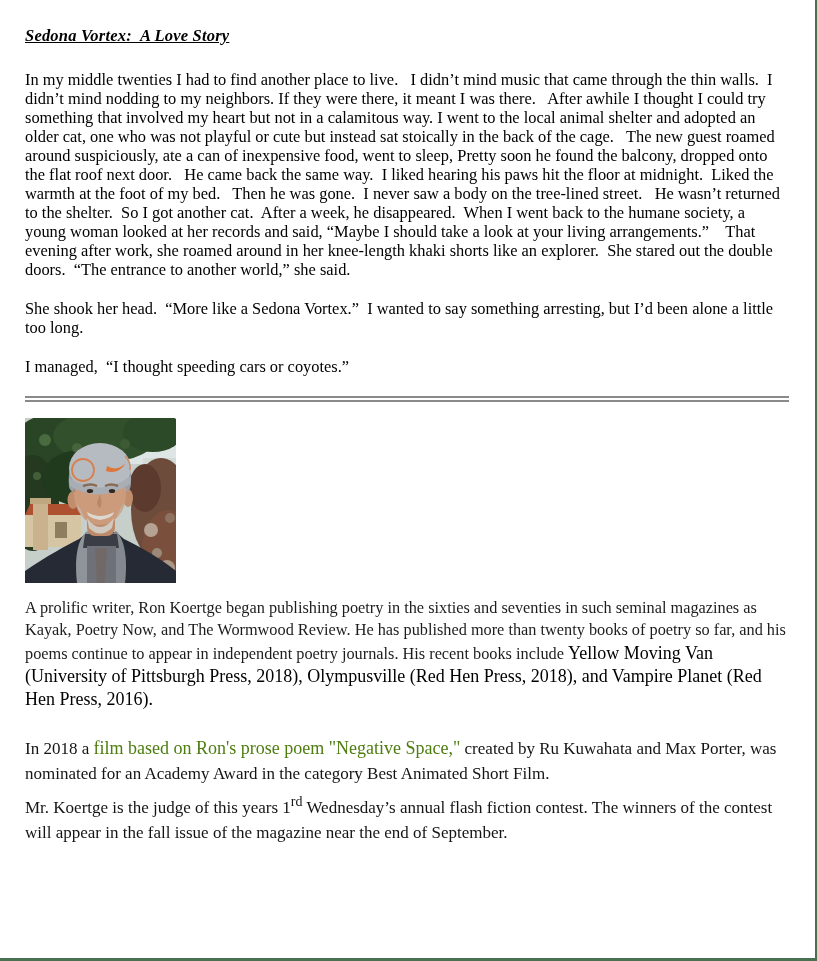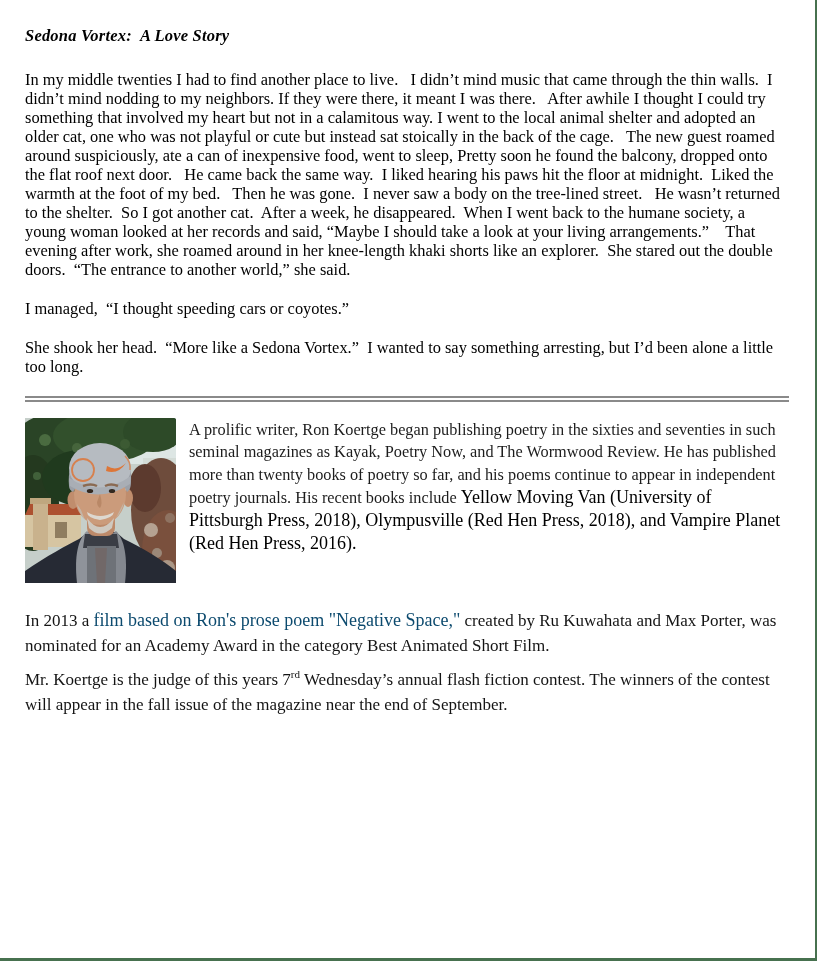--- a/index.html
+++ b/index.html
@@ -18,39 +18,41 @@
     height: 100%;
     padding: 26px 26px 0 25px;
   }
   .story-title {
     font-size: 16.5px;
     font-weight: bold;
     font-style: italic;
     white-space: pre-wrap;
     margin-bottom: 24px;
     letter-spacing: 0.2px;
+    text-decoration: underline;
   }
   .story-para {
     font-size: 16.4px;
     line-height: 19px;
     white-space: pre-wrap;
     margin-bottom: 20px;
     text-align: left;
   }
   .section-divider {
     height: 6px;
     border-top: 2px solid #8a8a8a;
     border-bottom: 2px solid #8a8a8a;
     margin: 16px 0 16px 0;
   }
   .bio-row {
     display: flex;
     align-items: flex-start;
     gap: 13px;
     margin-bottom: 25px;
+    flex-direction: column;
   }
   .author-photo {
     flex: none;
     width: 151px;
     height: 165px;
     display: block;
   }
   .bio-text {
     font-size: 16.3px;
     line-height: 22.3px;
@@ -62,38 +64,38 @@
     color: #000;
   }
   .tail-para {
     font-size: 17px;
     line-height: 25px;
     color: #141414;
     margin-bottom: 9px;
   }
   .film-highlight {
     font-size: 18px;
-    color: #0c4a6e;
+    color: #4d7c0f;
   }
   .ordinal-sup {
-    font-size: 11px;
+    font-size: 14px;
     vertical-align: super;
     line-height: 0;
   }
 </style>
 </head>
 <body>
 
 <div class="page">
 
   <h1 class="story-title">Sedona Vortex:  A Love Story</h1>
 
   <p class="story-para">In my middle twenties I had to find another place to live.   I didn’t mind music that came through the thin walls.  I didn’t mind nodding to my neighbors. If they were there, it meant I was there.   After awhile I thought I could try something that involved my heart but not in a calamitous way. I went to the local animal shelter and adopted an older cat, one who was not playful or cute but instead sat stoically in the back of the cage.   The new guest roamed around suspiciously, ate a can of inexpensive food, went to sleep, Pretty soon he found the balcony, dropped onto the flat roof next door.   He came back the same way.  I liked hearing his paws hit the floor at midnight.  Liked the warmth at the foot of my bed.   Then he was gone.  I never saw a body on the tree-lined street.   He wasn’t returned to the shelter.  So I got another cat.  After a week, he disappeared.  When I went back to the humane society, a young woman looked at her records and said, “Maybe I should take a look at your living arrangements.”    That evening after work, she roamed around in her knee-length khaki shorts like an explorer.  She stared out the double doors.  “The entrance to another world,” she said.</p>
+  <p class="story-para">She shook her head.  “More like a Sedona Vortex.”  I wanted to say something arresting, but I’d been alone a little too long.</p>
   <p class="story-para">I managed,  “I thought speeding cars or coyotes.”</p>
-  <p class="story-para">She shook her head.  “More like a Sedona Vortex.”  I wanted to say something arresting, but I’d been alone a little too long.</p>
 
   <div class="section-divider"></div>
 
   <div class="bio-row">
     <svg class="author-photo" viewBox="0 0 151 165" xmlns="http://www.w3.org/2000/svg" preserveAspectRatio="none">
 
       <rect x="0" y="0" width="151" height="165" fill="#c6cfca"></rect>
       <rect x="98" y="0" width="53" height="46" fill="#dde6e4"></rect>
       <rect x="118" y="40" width="33" height="55" fill="#d3dbd6"></rect>
 
@@ -165,18 +167,18 @@
         <path d="M62,94 Q75,102 89,94 Q88,100 75,102 Q62,100 62,94 Z" fill="#ddd8d0"></path>
 
         <path d="M62,100 Q75,118 89,100 L87,110 Q75,121 64,110 Z" fill="#cfc9c0"></path>
         <path d="M52,86 Q54,96 60,102 L56,92 Z" fill="#c2bcb2" opacity="0.8"></path>
         <path d="M99,84 Q97,94 91,100 L96,90 Z" fill="#c2bcb2" opacity="0.8"></path>
       </g>
     </svg>
     <div class="bio-text"><span>A prolific writer, Ron Koertge began publishing poetry in the sixties and seventies in such seminal magazines as Kayak, Poetry Now, and The Wormwood Review. He has published more than twenty books of poetry so far, and his poems continue to appear in independent poetry journals. His recent books include </span><span class="bio-books">Yellow Moving Van (University of Pittsburgh Press, 2018), Olympusville (Red Hen Press, 2018), and Vampire Planet (Red Hen Press, 2016).</span></div>
   </div>
 
-  <p class="tail-para"><span>In 2013 a </span><span class="film-highlight">film based on Ron's prose poem "Negative Space,"</span><span> created by Ru Kuwahata and Max Porter, was nominated for an Academy Award in the category Best Animated Short Film.</span></p>
+  <p class="tail-para"><span>In 2018 a </span><span class="film-highlight">film based on Ron's prose poem "Negative Space,"</span><span> created by Ru Kuwahata and Max Porter, was nominated for an Academy Award in the category Best Animated Short Film.</span></p>
 
 
-  <p class="tail-para"><span>Mr. Koertge is the judge of this years 7</span><span class="ordinal-sup">rd</span><span> Wednesday’s annual flash fiction contest. The winners of the contest will appear in the fall issue of the magazine near the end of September.</span></p>
+  <p class="tail-para"><span>Mr. Koertge is the judge of this years 1</span><span class="ordinal-sup">rd</span><span> Wednesday’s annual flash fiction contest. The winners of the contest will appear in the fall issue of the magazine near the end of September.</span></p>
 
 </div>
 
 </body></html>

